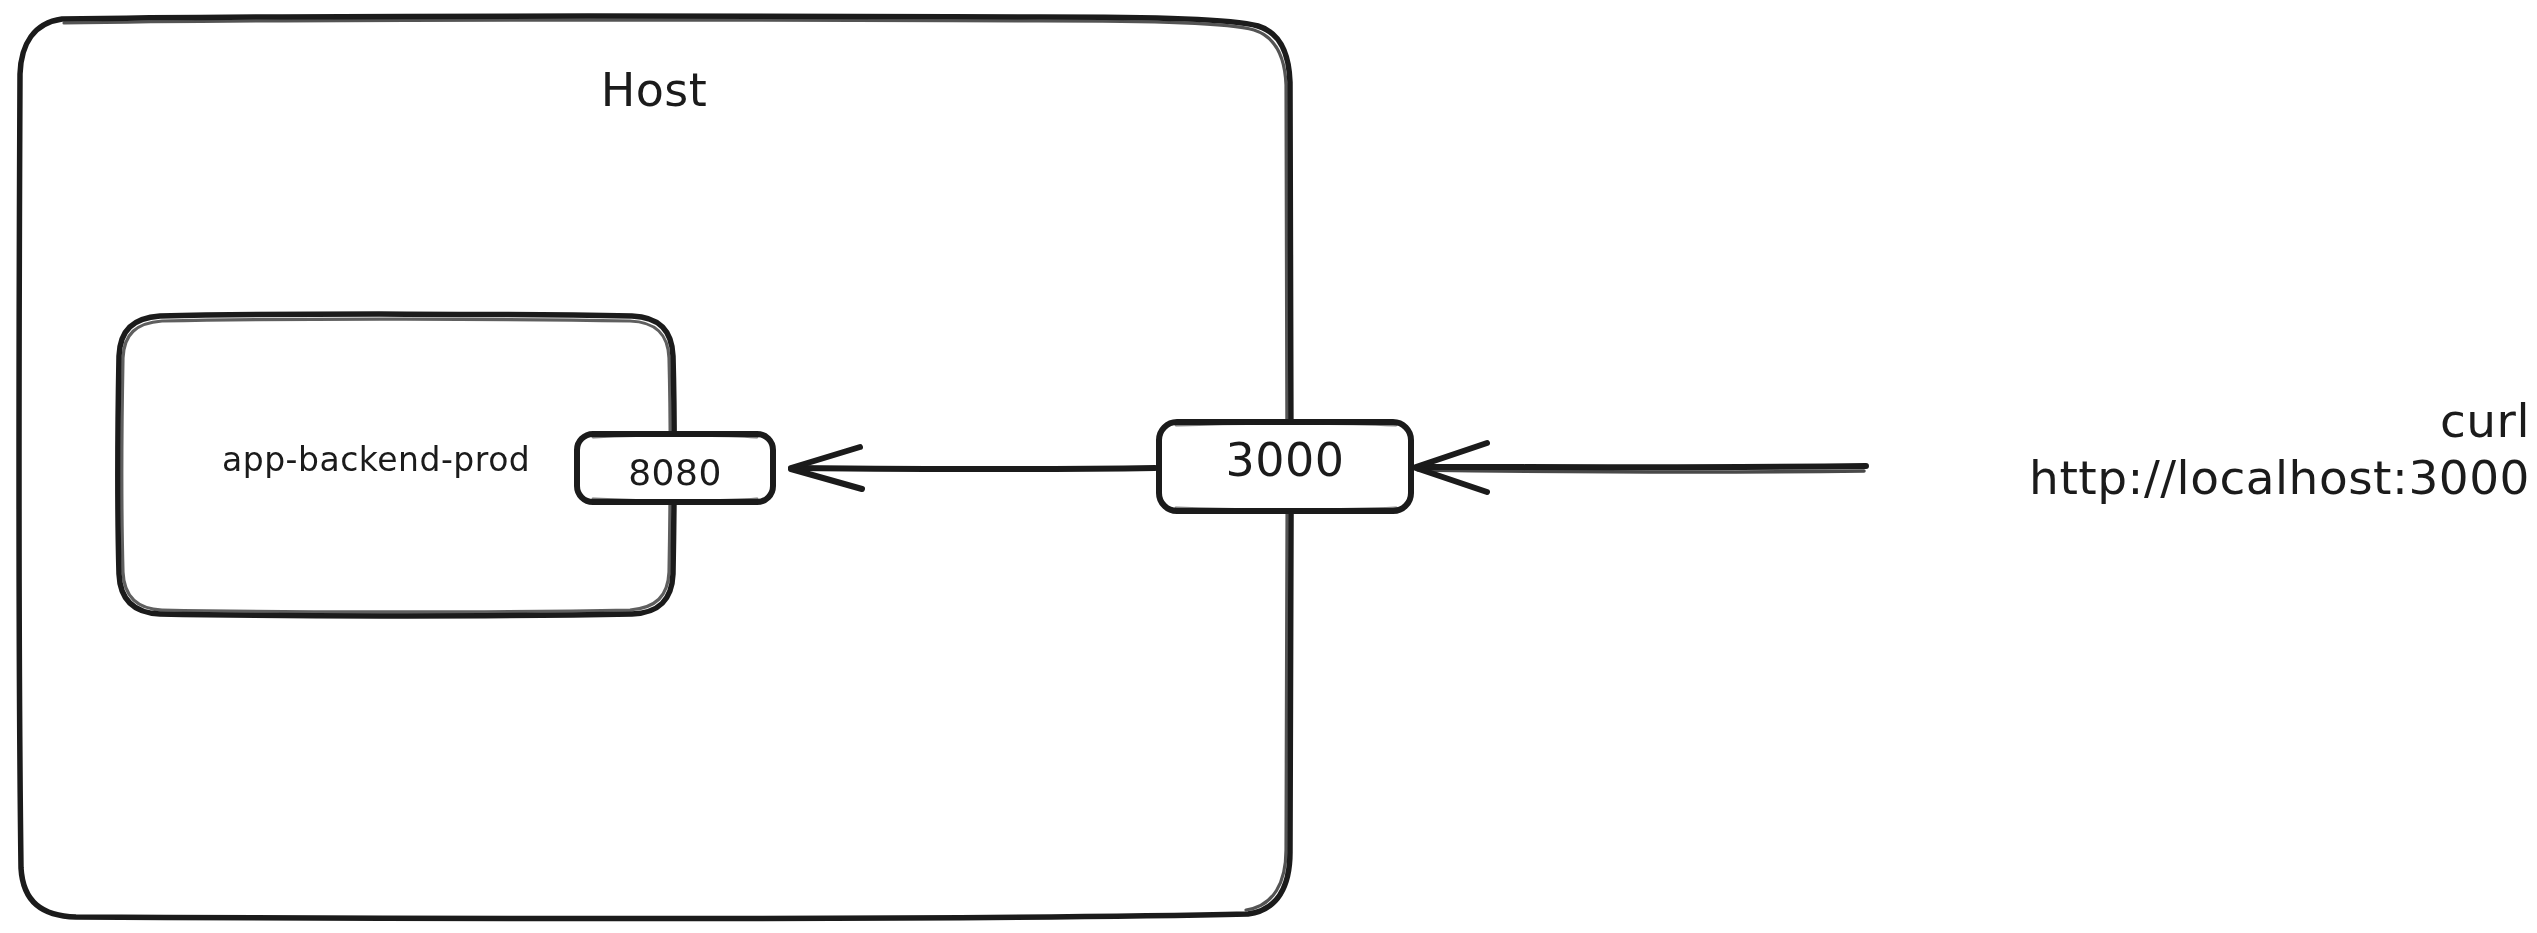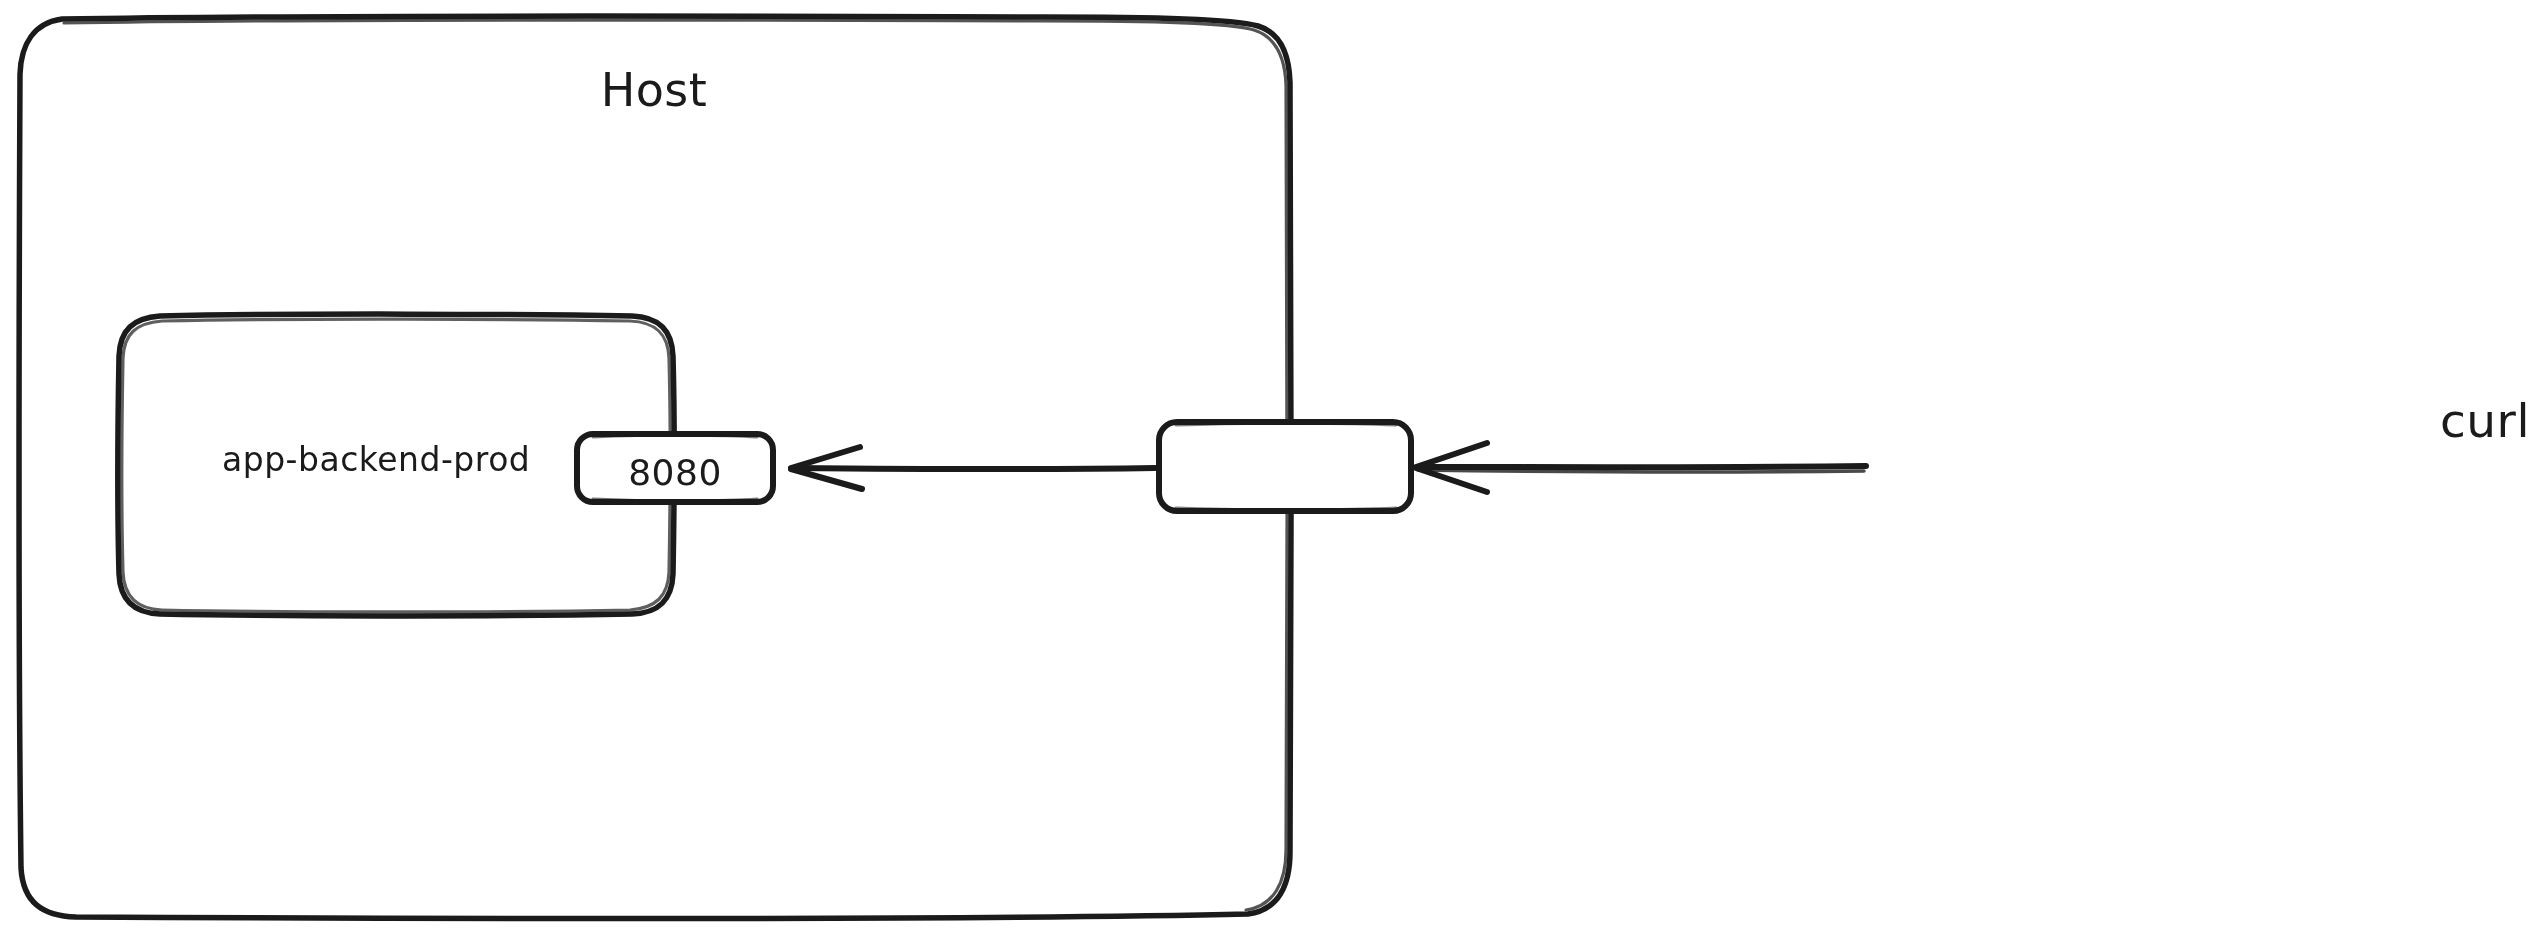--- a/index.html
+++ b/index.html
@@ -154,18 +154,20 @@
 
     </g>
   </svg>
 
   <div class="lbl" id="host-title">Host</div>
 
   <div class="lbl" id="container-name">app-backend-prod</div>
 
   <div class="lbl" id="port-8080-label">8080</div>
 
+  <div class="lbl" id="port-3000-label">3000</div>
 
   <div class="lbl" id="curl-block">
     <span class="line1">curl</span>
+    <span class="line2">http://localhost:3000</span>
   </div>
 
 </div>
 
 </body></html>

